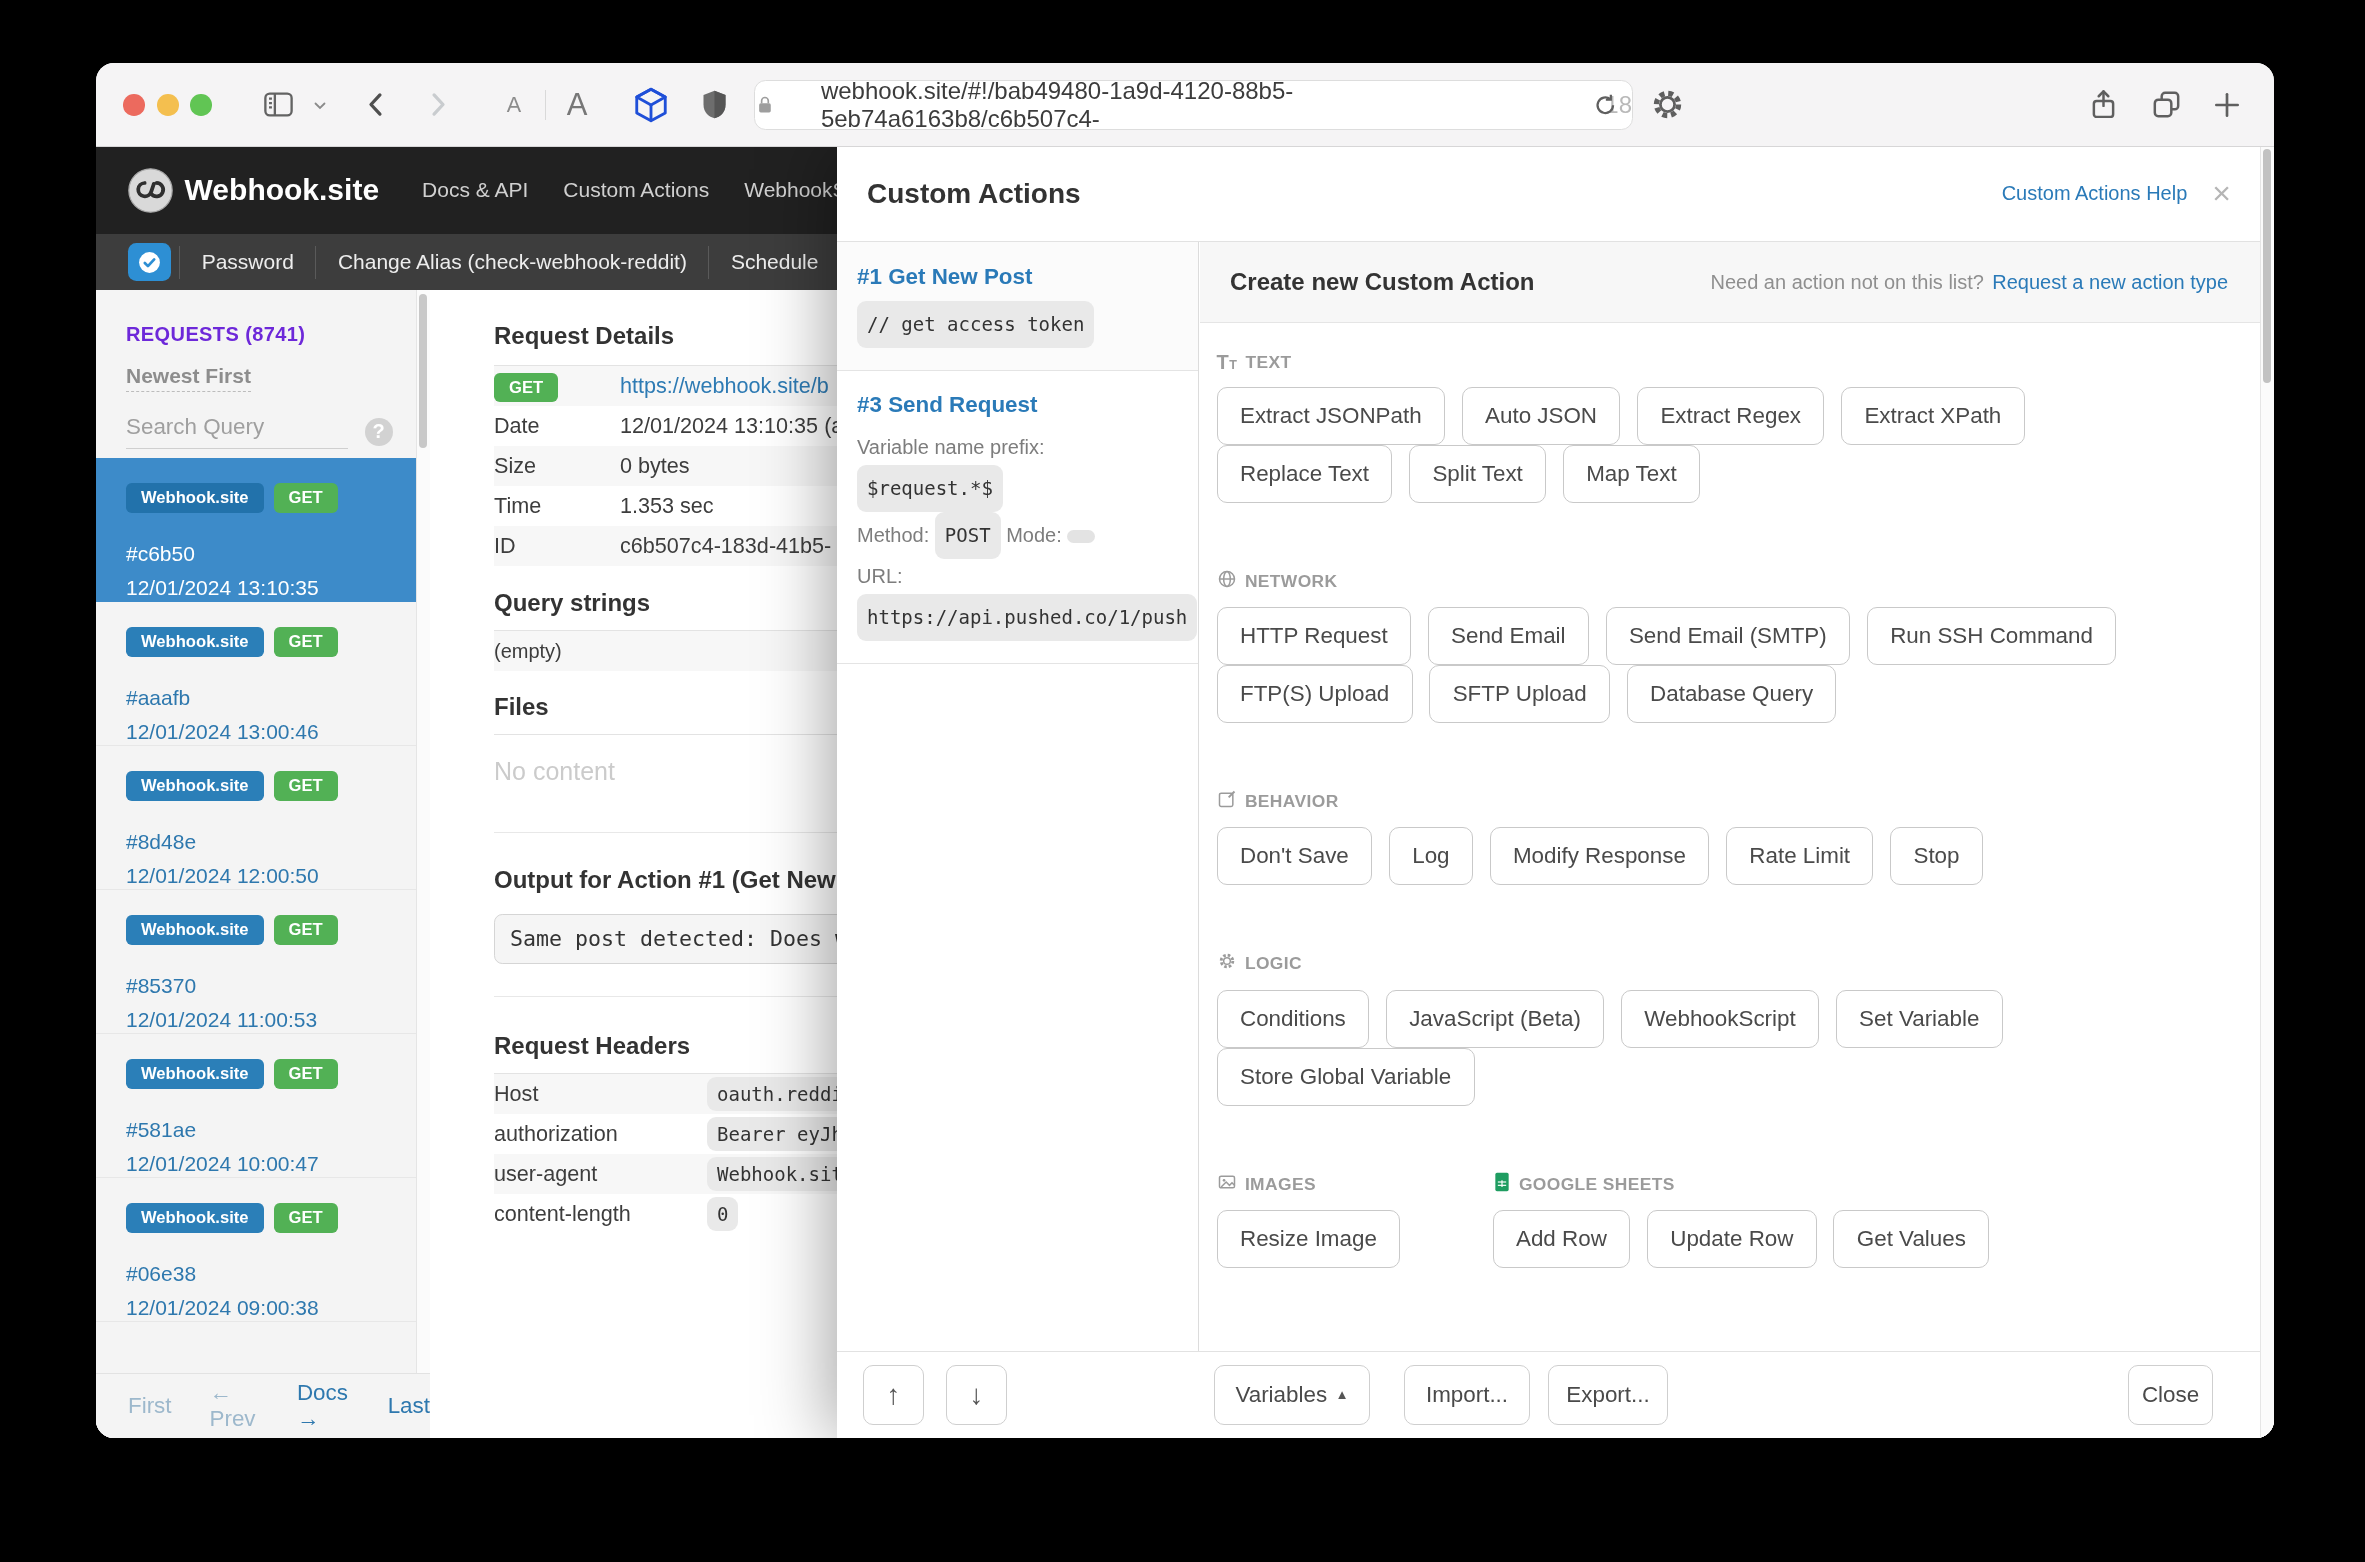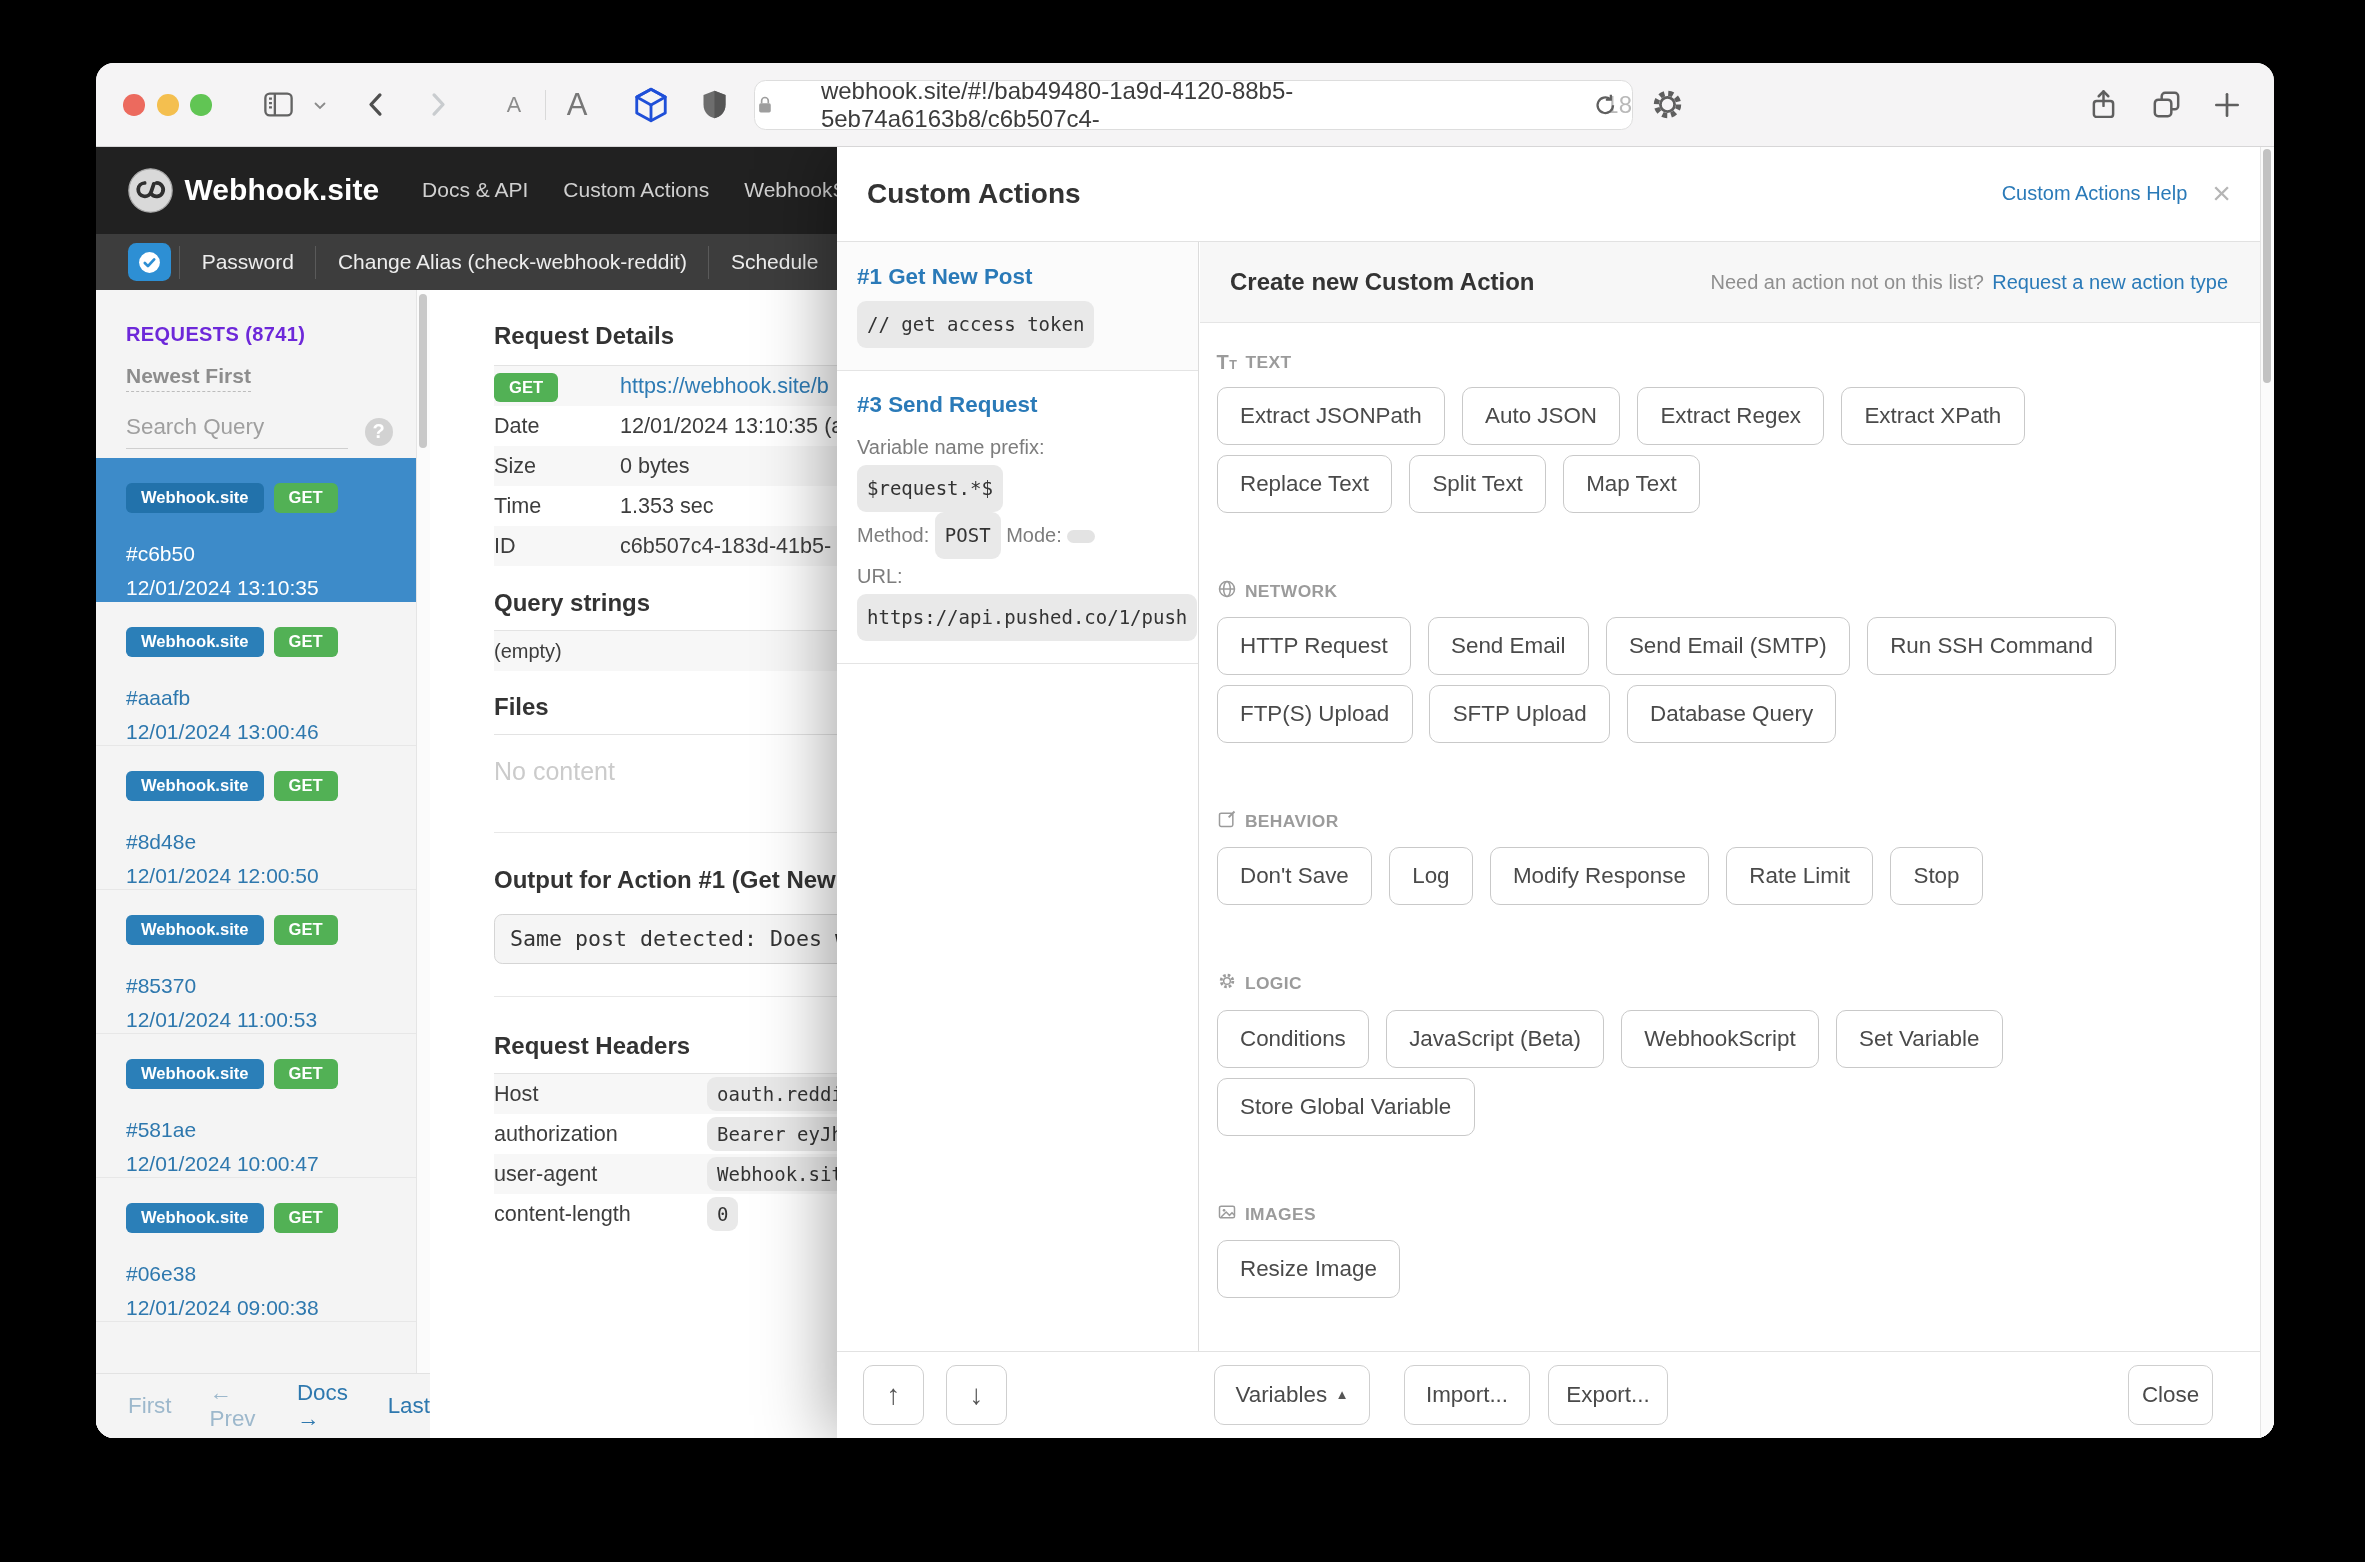--- a/index.html
+++ b/index.html
@@ -104,21 +104,21 @@
   #create-strip{position:absolute;left:0;top:0;right:0;height:81px;background:#f7f7f7;border-bottom:0.8px solid #e5e5e5;
                 display:flex;align-items:center;box-sizing:border-box;padding:0 46px 0 30px;}
   #create-title{font-size:24px;font-weight:bold;color:#333;flex:1;}
   #create-hint{font-size:20px;color:#8f8f8f;}
   #create-link{font-size:20px;color:#2a7ab8;margin-left:8.3px;}
   #panel-body{position:absolute;left:0;top:82px;right:13.3px;bottom:0;overflow:hidden;padding-left:16.6px;}
   .section{margin-top:66px;}
   .section.first{margin-top:26.6px;}
   .sec-label{display:flex;align-items:center;gap:8.3px;font-size:17.4px;font-weight:bold;color:#9b9b9b;
              letter-spacing:0.4px;margin-bottom:13.3px;}
-  .btn-row{display:flex;gap:16.6px;margin-bottom:10px;}
+  .btn-row{display:flex;gap:16.6px;}
   .abtn{display:inline-flex;align-items:center;justify-content:center;height:56px;padding:0 22.4px;background:#fff;
         border:0.8px solid #c9c9c9;border-radius:10px;font-size:22.4px;color:#4a4a4a;white-space:nowrap;}
   .dualwrap{display:flex;}
   .dualgroup1{width:276px;flex-shrink:0;}
   .tt{font-weight:bold;color:#9b9b9b;font-size:20px;} .tts{font-size:12.5px;}
 
   #panel-scroll{position:absolute;right:0;top:82px;bottom:0;width:13.3px;background:#f8f8f8;border-left:0.8px solid #e9e9e9;}
   #panel-thumb{position:absolute;left:2.5px;top:12.5px;width:7.5px;height:530px;background:#c9c9c9;border-radius:4.2px;}
 
   #modal-foot{position:absolute;left:0;bottom:0;width:100%;height:86px;background:#fff;border-top:0.8px solid #e2e2e2;}
@@ -500,20 +500,38 @@
               <div class="sec-label">
                 <span><svg width="20" height="20" viewBox="0 0 24 24" fill="none" stroke="#9b9b9b" stroke-width="1.8">
                     <rect x="3" y="5" width="18" height="14" rx="2"></rect>
                     <circle cx="8.5" cy="10" r="1.6" fill="#9b9b9b" stroke="none"></circle>
                     <path d="M5 18 L11 12 L15 16 L18 13 L21 16"></path>
                   </svg></span>
                 <span>IMAGES</span>
               </div>
               <div class="btn-row">
                 <span class="abtn">Resize Image</span>
+              </div>
+            </div>
+            <div>
+              <div class="sec-label">
+                <span><svg width="18" height="20" viewBox="0 0 20 24">
+                    <rect x="2" y="1" width="16" height="22" rx="2" fill="#1f9d61"></rect>
+                    <g stroke="#fff" stroke-width="1.4">
+                      <line x1="5" y1="12" x2="15" y2="12"></line>
+                      <line x1="5" y1="16" x2="15" y2="16"></line>
+                      <line x1="10" y1="10" x2="10" y2="18"></line>
+                    </g>
+                  </svg></span>
+                <span>GOOGLE SHEETS</span>
+              </div>
+              <div class="btn-row">
+                <span class="abtn">Add Row</span>
+                <span class="abtn">Update Row</span>
+                <span class="abtn">Get Values</span>
               </div>
             </div>
           </div>
         </div>
       <div id="panel-scroll">
           <div id="panel-thumb"></div>
         </div>
     </div>
 
     <div id="modal-foot">

